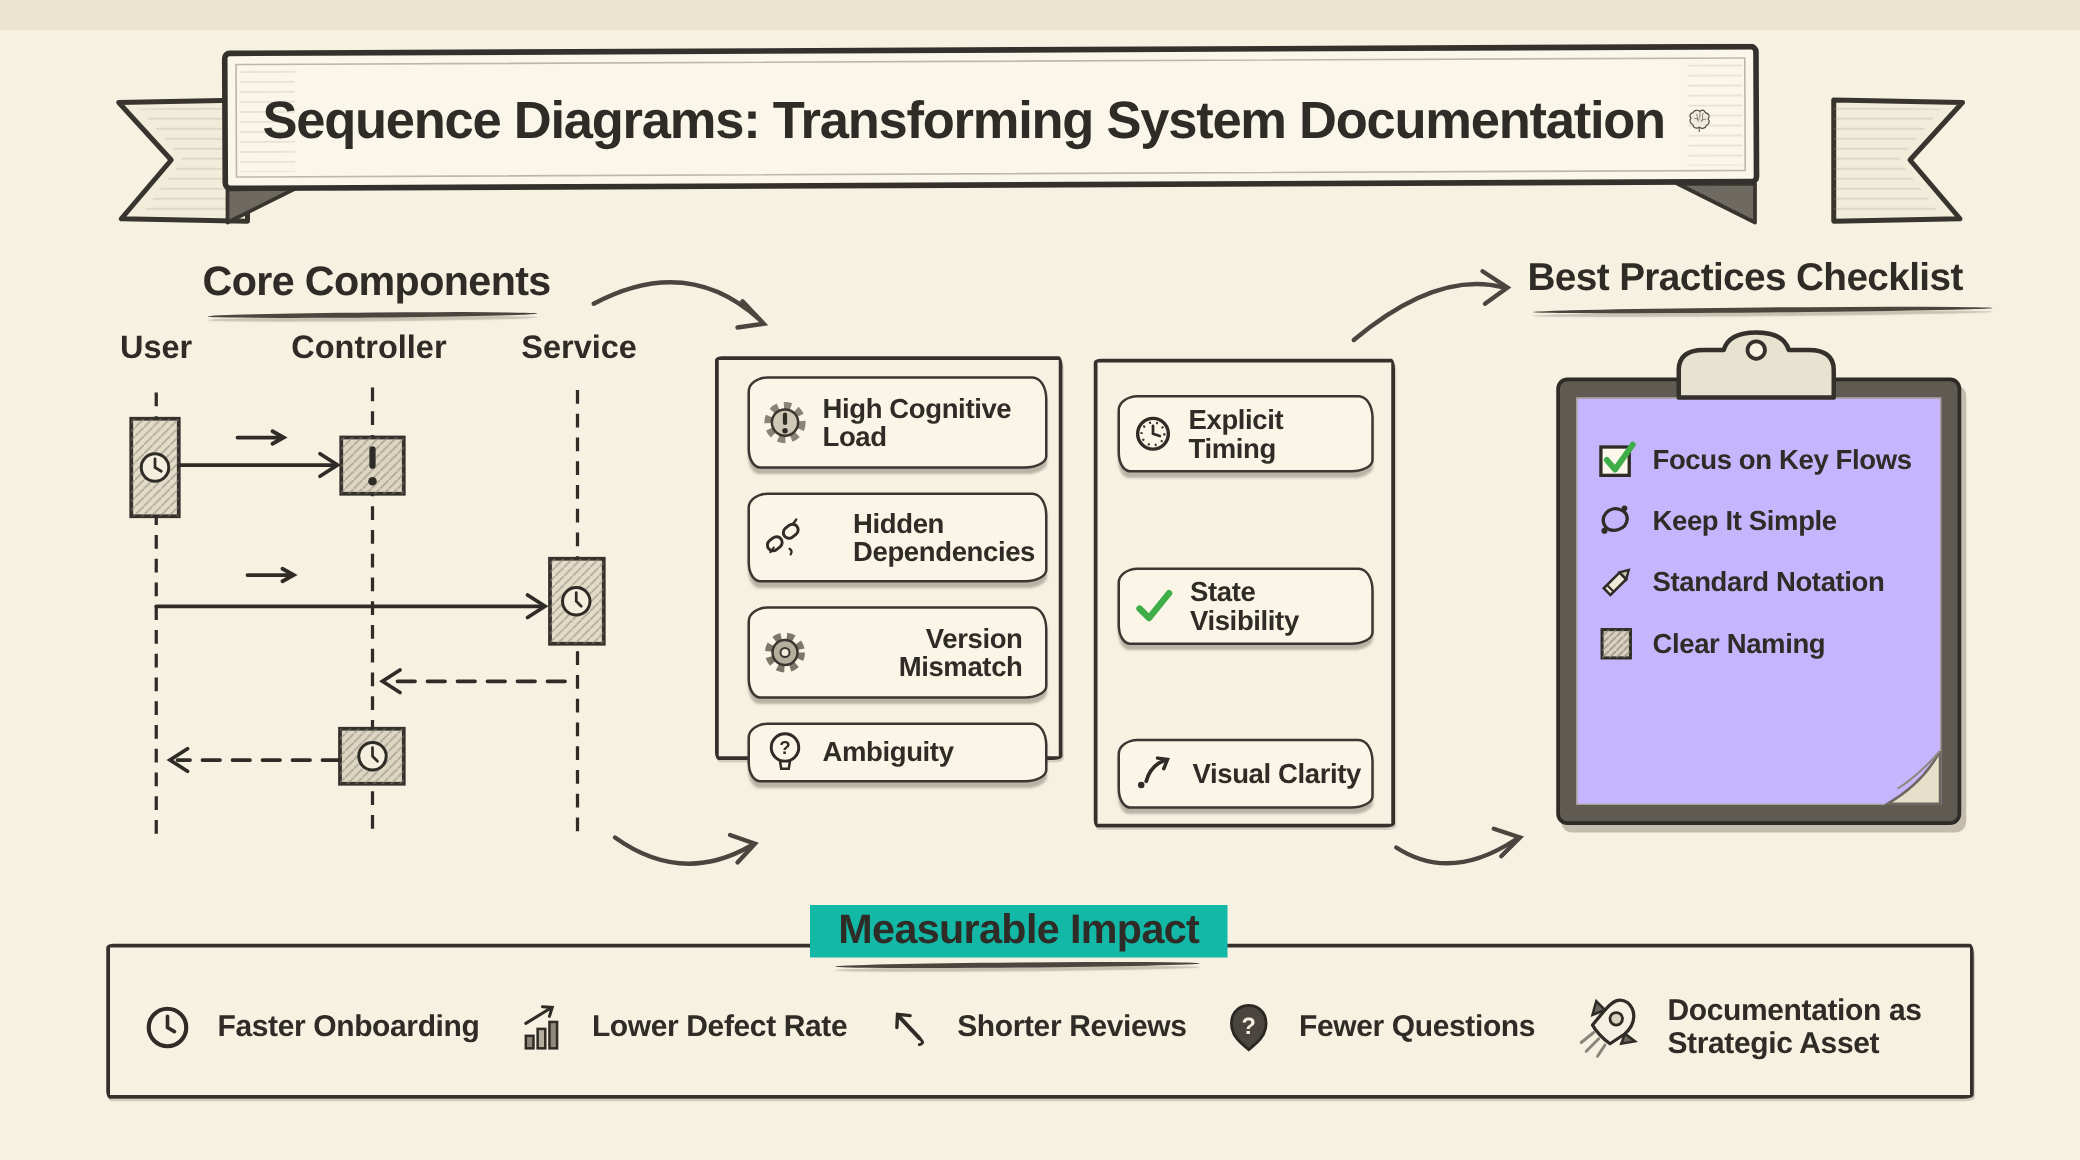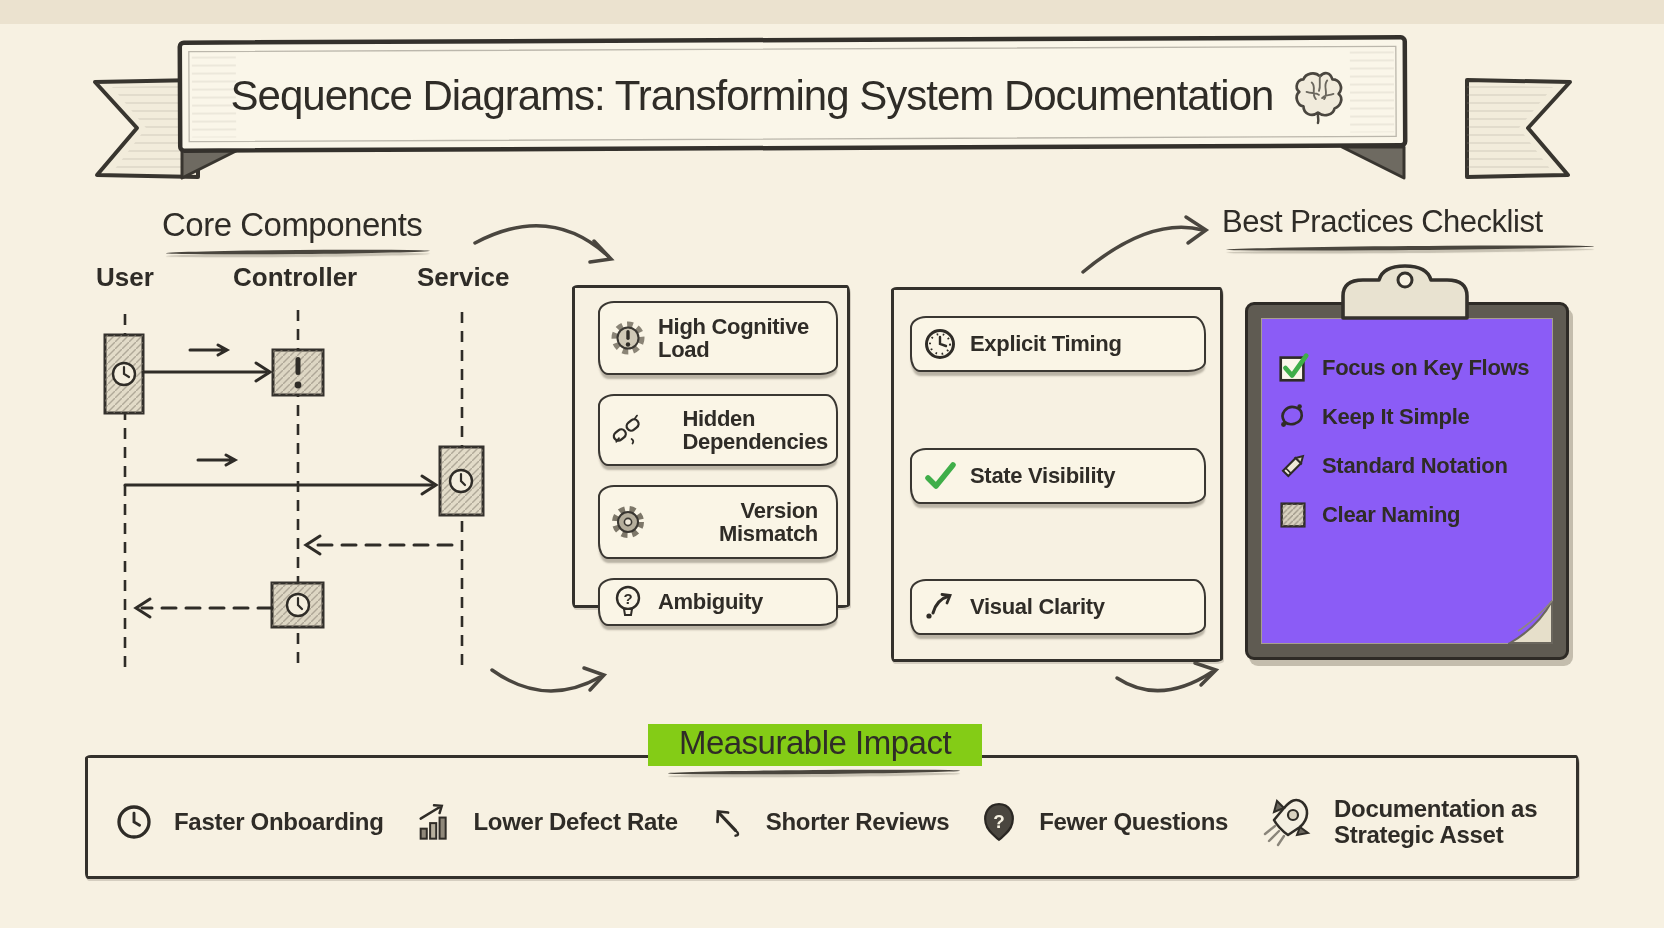--- a/index.html
+++ b/index.html
@@ -2,21 +2,21 @@
 <html><head>
 <meta charset="utf-8">
 <style>
   html,body{margin:0;padding:0;}
   body{
     width:1664px;height:928px;position:relative;overflow:hidden;
     background:#f7f1e2;color:#2f2c27;
     font-family:"Liberation Sans", sans-serif;
   }
   .abs{position:absolute;}
-  .hd{font-weight:400;letter-spacing:-0.5px;}
+  .hd{font-weight:700;letter-spacing:-0.5px;}
   .underline{height:4px;background:#4a463e;border-radius:50%;
     box-shadow:0 3px 1px rgba(110,104,90,.35);transform:rotate(-0.5deg);}
   
   .panel{
     border:3px solid #34312c;background:transparent;box-sizing:border-box;
     border-radius:6px 3px 8px 3px / 3px 8px 3px 6px;
     box-shadow:1px 2px 0 rgba(110,104,90,.25);
   }
   .pill{
     display:flex;align-items:center;gap:12px;
@@ -31,21 +31,21 @@
   .row .lbl{font-size:22px;font-weight:700;white-space:nowrap;letter-spacing:-0.3px;}
   .impact-item{display:flex;align-items:center;gap:20px;}
   .impact-item .lbl{font-size:24px;font-weight:700;line-height:1.08;letter-spacing:-0.3px;}
   svg text{font-family:"Liberation Sans", sans-serif;font-weight:700;}
   .clip-frame{
     background:#5f5b52;border:3px solid #2e2b26;border-radius:9px;
     box-shadow:4px 6px 0 rgba(120,112,95,.4);
   }
   .clip-paper{
     position:absolute;left:13px;top:13px;right:13px;bottom:13px;
-    background:#8b5cf6;border:1.5px solid #a79f8e;
+    background:#c4b5fd;border:1.5px solid #a79f8e;
   }
 </style>
 </head>
 <body>
 
 <div class="abs" style="left:0;top:0;width:1664px;height:24px;background:#ebe2cf;"></div>
 
 <svg class="abs" style="left:80px;top:35px;" width="1505" height="152" viewBox="0 0 1505 152">
   <defs>
     <pattern id="shadeH" patternUnits="userSpaceOnUse" width="8" height="8">
@@ -197,21 +197,21 @@
   <div class="pill" style="min-height:48px;">
     <svg width="36" height="36" viewBox="0 0 36 36">
       <circle cx="18" cy="14" r="11" fill="#faf5e6" stroke="#2f2c27" stroke-width="2.4"></circle>
       <path d="M14 25 L22 25 L21 31 L15 31 Z" fill="#faf5e6" stroke="#2f2c27" stroke-width="2"></path>
       <text x="18" y="19.5" text-anchor="middle" font-size="15" fill="#2f2c27">?</text>
     </svg>
     <span class="lbl" style="width:160px;">Ambiguity</span>
   </div>
 </div>
 
-<div class="abs panel" style="left:875px;top:287px;width:332px;height:375px;z-index:3;display:flex;flex-direction:column;justify-content:space-between;padding:26px 14px 24px 16px;margin-left:16px;">
+<div class="abs panel" style="left:875px;top:287px;width:241px;height:375px;z-index:3;display:flex;flex-direction:column;justify-content:space-between;padding:26px 14px 12px 16px;">
   <div class="pill" style="min-height:56px;">
     <svg width="36" height="36" viewBox="0 0 36 36">
       <circle cx="18" cy="18" r="13.5" fill="#faf5e6" stroke="#2f2c27" stroke-width="3"></circle>
       <circle cx="18" cy="18" r="10" fill="none" stroke="#2f2c27" stroke-width="2" stroke-dasharray="1.6 4.6"></circle>
       <path d="M18 11 L18 18 L24 20" fill="none" stroke="#2f2c27" stroke-width="2.4" stroke-linecap="round"></path>
     </svg>
     <span class="lbl">Explicit Timing</span>
   </div>
   <div class="pill" style="min-height:56px;">
     <svg width="36" height="36" viewBox="0 0 36 36">
@@ -278,21 +278,21 @@
       <path d="M44 2 Q26 22 10 32" fill="none" stroke="#8f887a" stroke-width="1.6"></path>
     </svg>
   </div>
 </div>
 <svg class="abs" style="left:1329px;top:264px;z-index:4;" width="152" height="56" viewBox="0 0 152 56">
   <path d="M14 54 L14 32 Q14 16 34 16 L50 16 Q54 2 76 2 Q98 2 102 16 L118 16 Q138 16 138 32 L138 54 Z" fill="#e8e2d0" stroke="#34312c" stroke-width="3.6" stroke-linejoin="round"></path>
   <circle cx="76" cy="16" r="7" fill="#f7f1e2" stroke="#34312c" stroke-width="3"></circle>
 </svg>
 
 <div class="abs panel" style="left:85px;top:755px;width:1494px;height:124px;border-width:3.5px;"></div>
-<div class="abs hd" style="left:648px;top:724px;width:334px;height:42px;background:#84cc16;font-size:33px;text-align:center;z-index:3;">Measurable Impact</div>
+<div class="abs hd" style="left:648px;top:724px;width:334px;height:42px;background:#14b8a6;font-size:33px;text-align:center;z-index:3;">Measurable Impact</div>
 <div class="abs underline" style="left:668px;top:770px;width:292px;z-index:3;"></div>
 
 <div class="abs" style="left:100px;top:776px;width:1464px;height:92px;display:flex;align-items:center;justify-content:space-between;padding:0 14px;box-sizing:border-box;z-index:3;">
   <div class="impact-item">
     <svg width="40" height="40" viewBox="0 0 36 36">
       <circle cx="18" cy="18" r="13.5" fill="none" stroke="#2f2c27" stroke-width="3"></circle>
       <path d="M18 10 L18 18 L23 21" fill="none" stroke="#2f2c27" stroke-width="2.6" stroke-linecap="round"></path>
     </svg>
     <span class="lbl">Faster Onboarding</span>
   </div>

